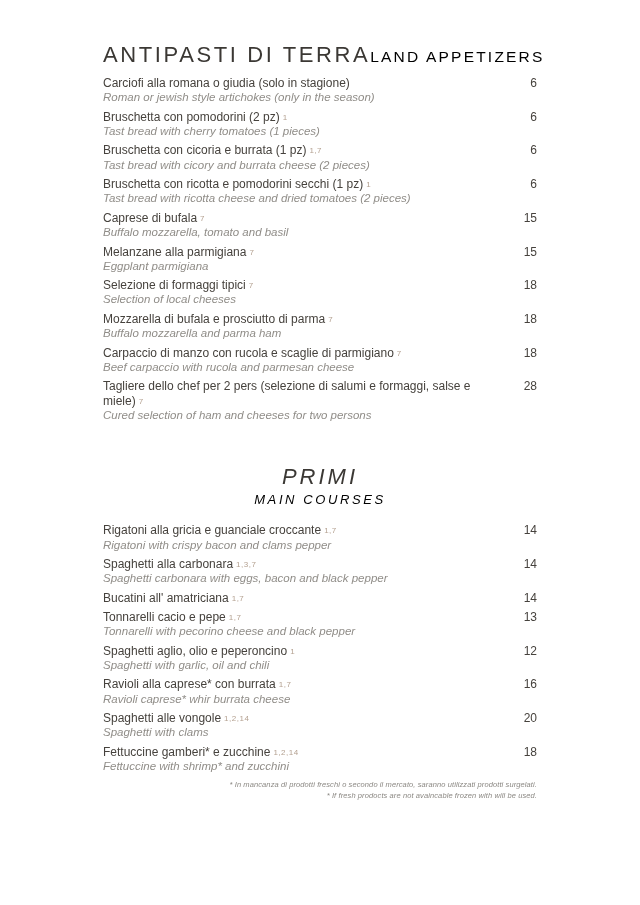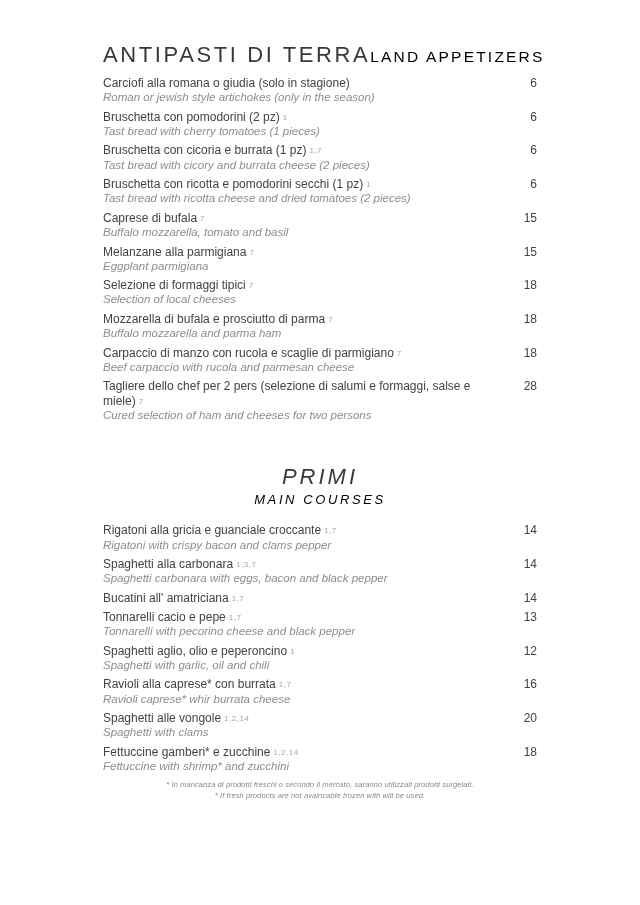--- a/index.html
+++ b/index.html
@@ -72,21 +72,21 @@
   .item-price {
     flex: 0 0 auto;
     font-size: 12px;
     color: #46423d;
     line-height: 1.18;
     padding-left: 12px;
   }
 
   
   .footer {
-    text-align: center;
+    text-align: right;
     font-size: 7.5px;
     font-style: italic;
     color: #8b8883;
     line-height: 1.55;
     letter-spacing: 0.1px;
   }
 </style>
 </head>
 <body>
 

